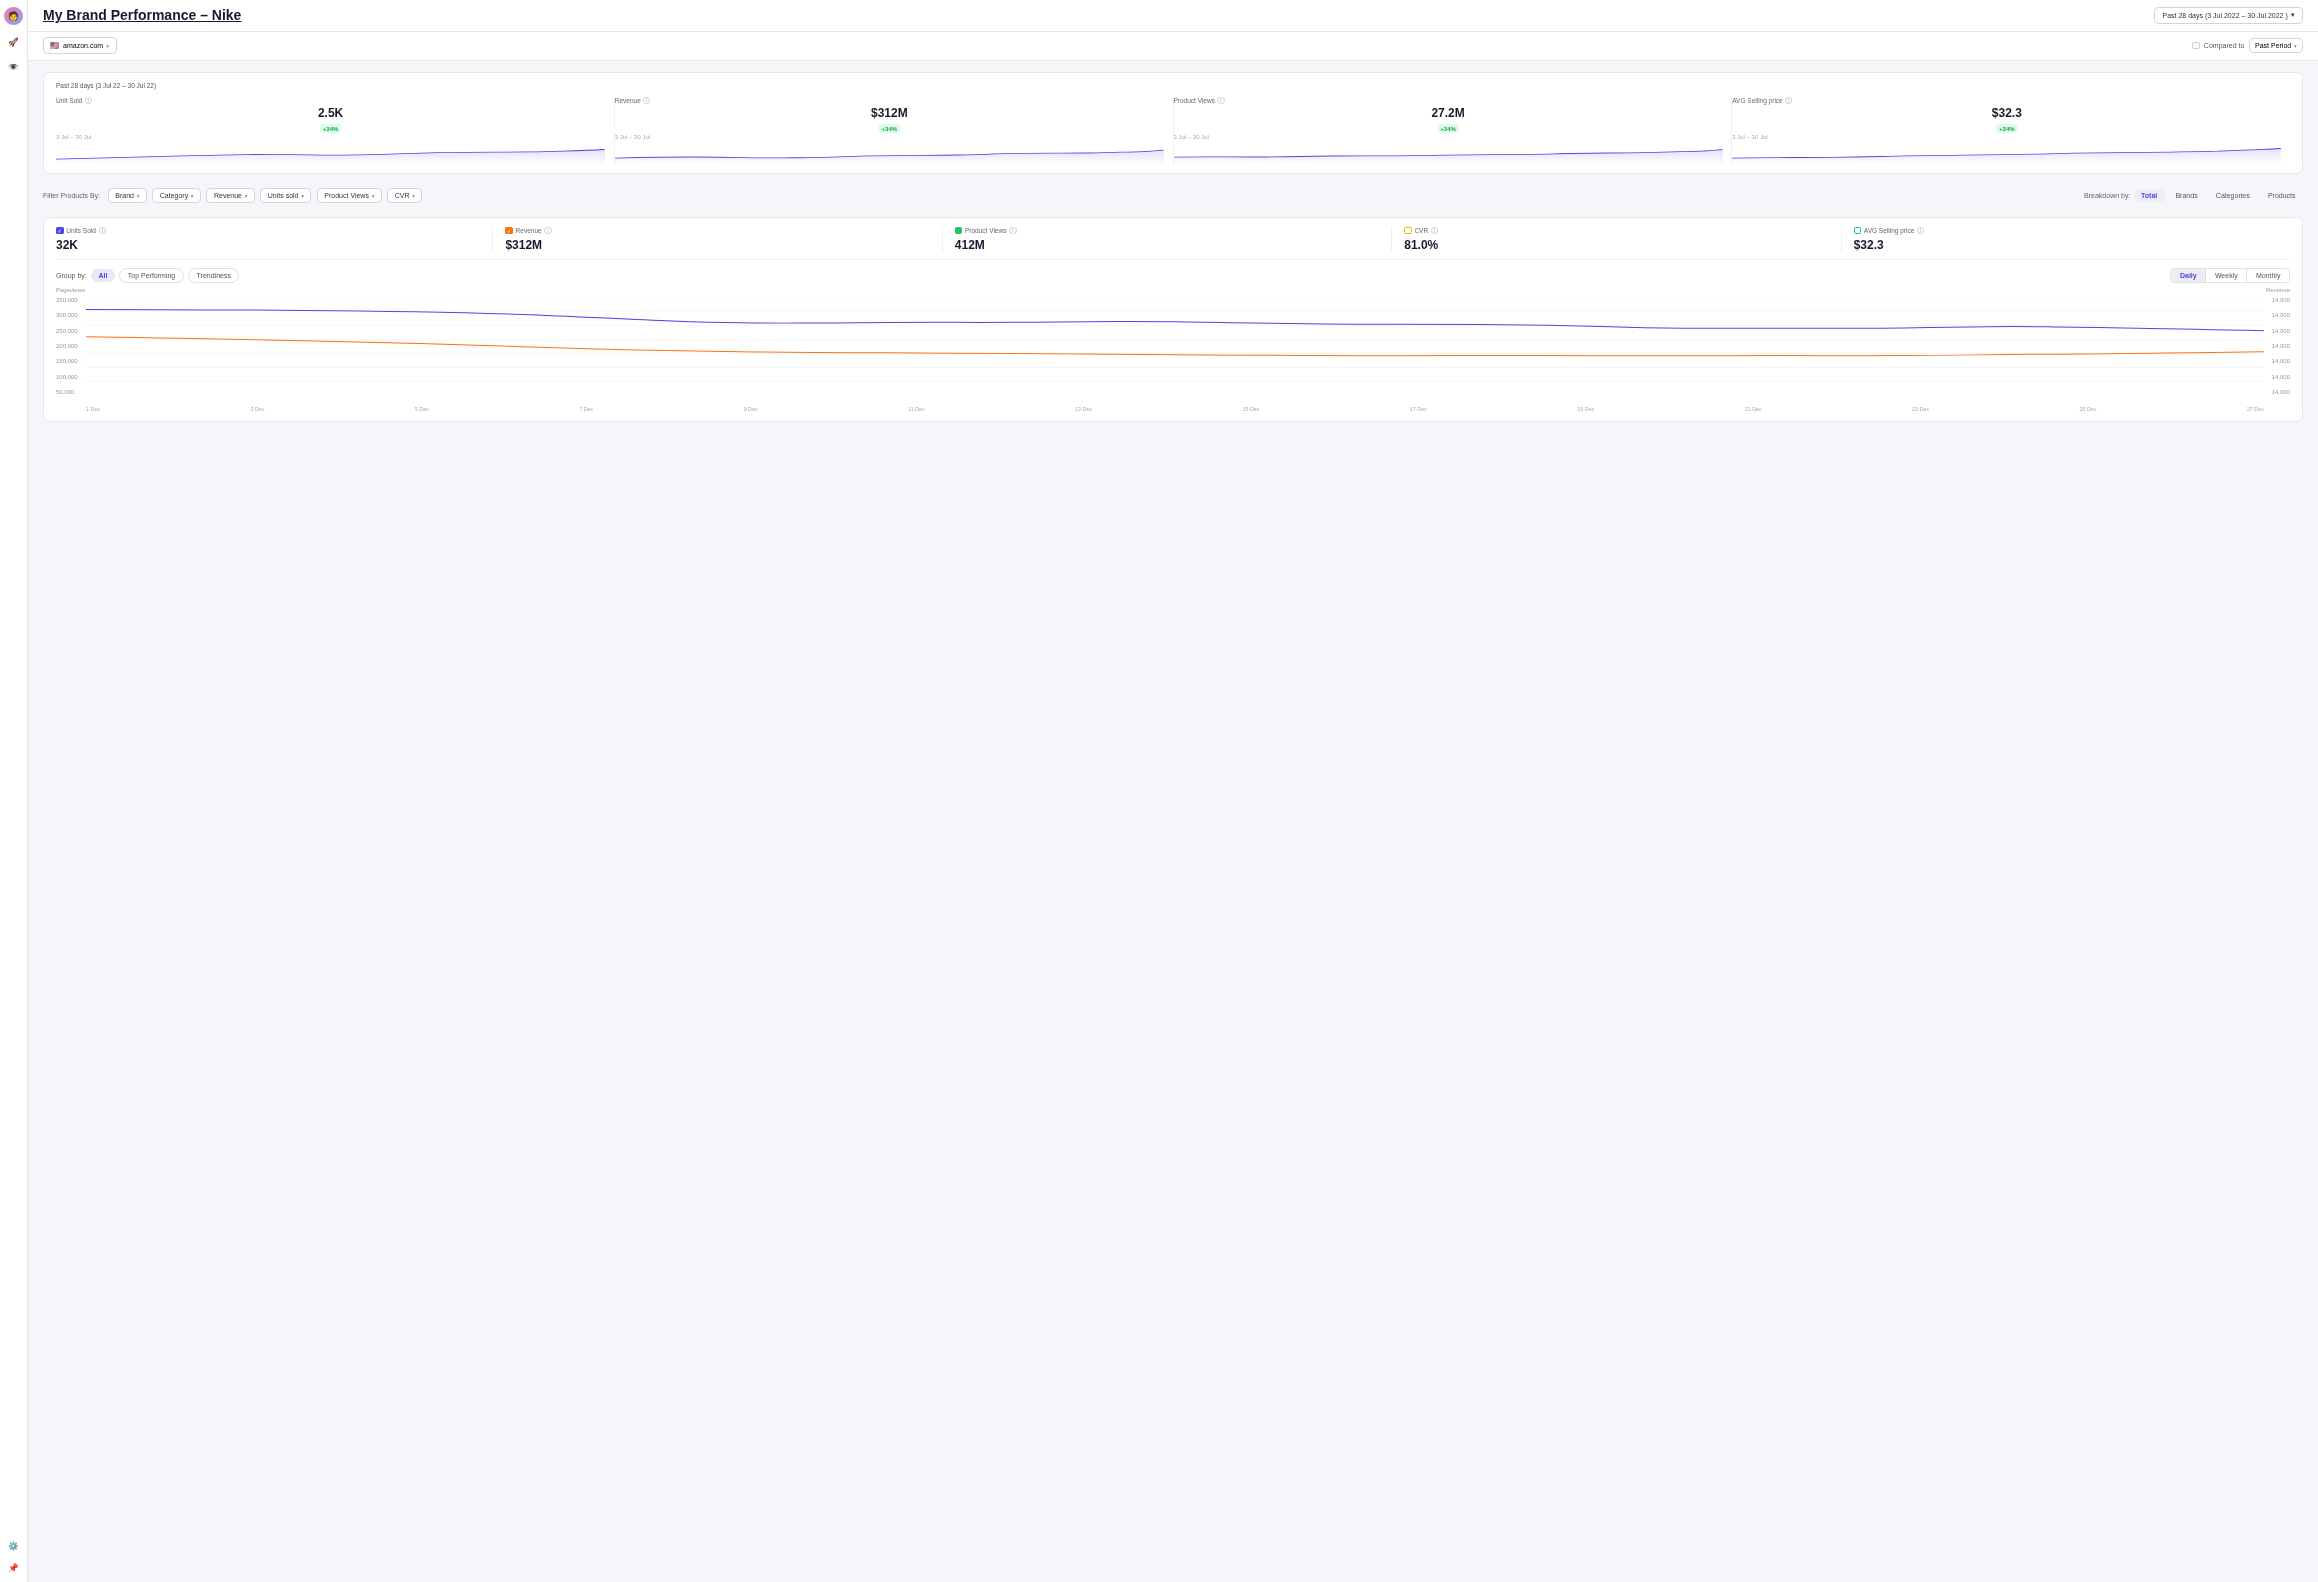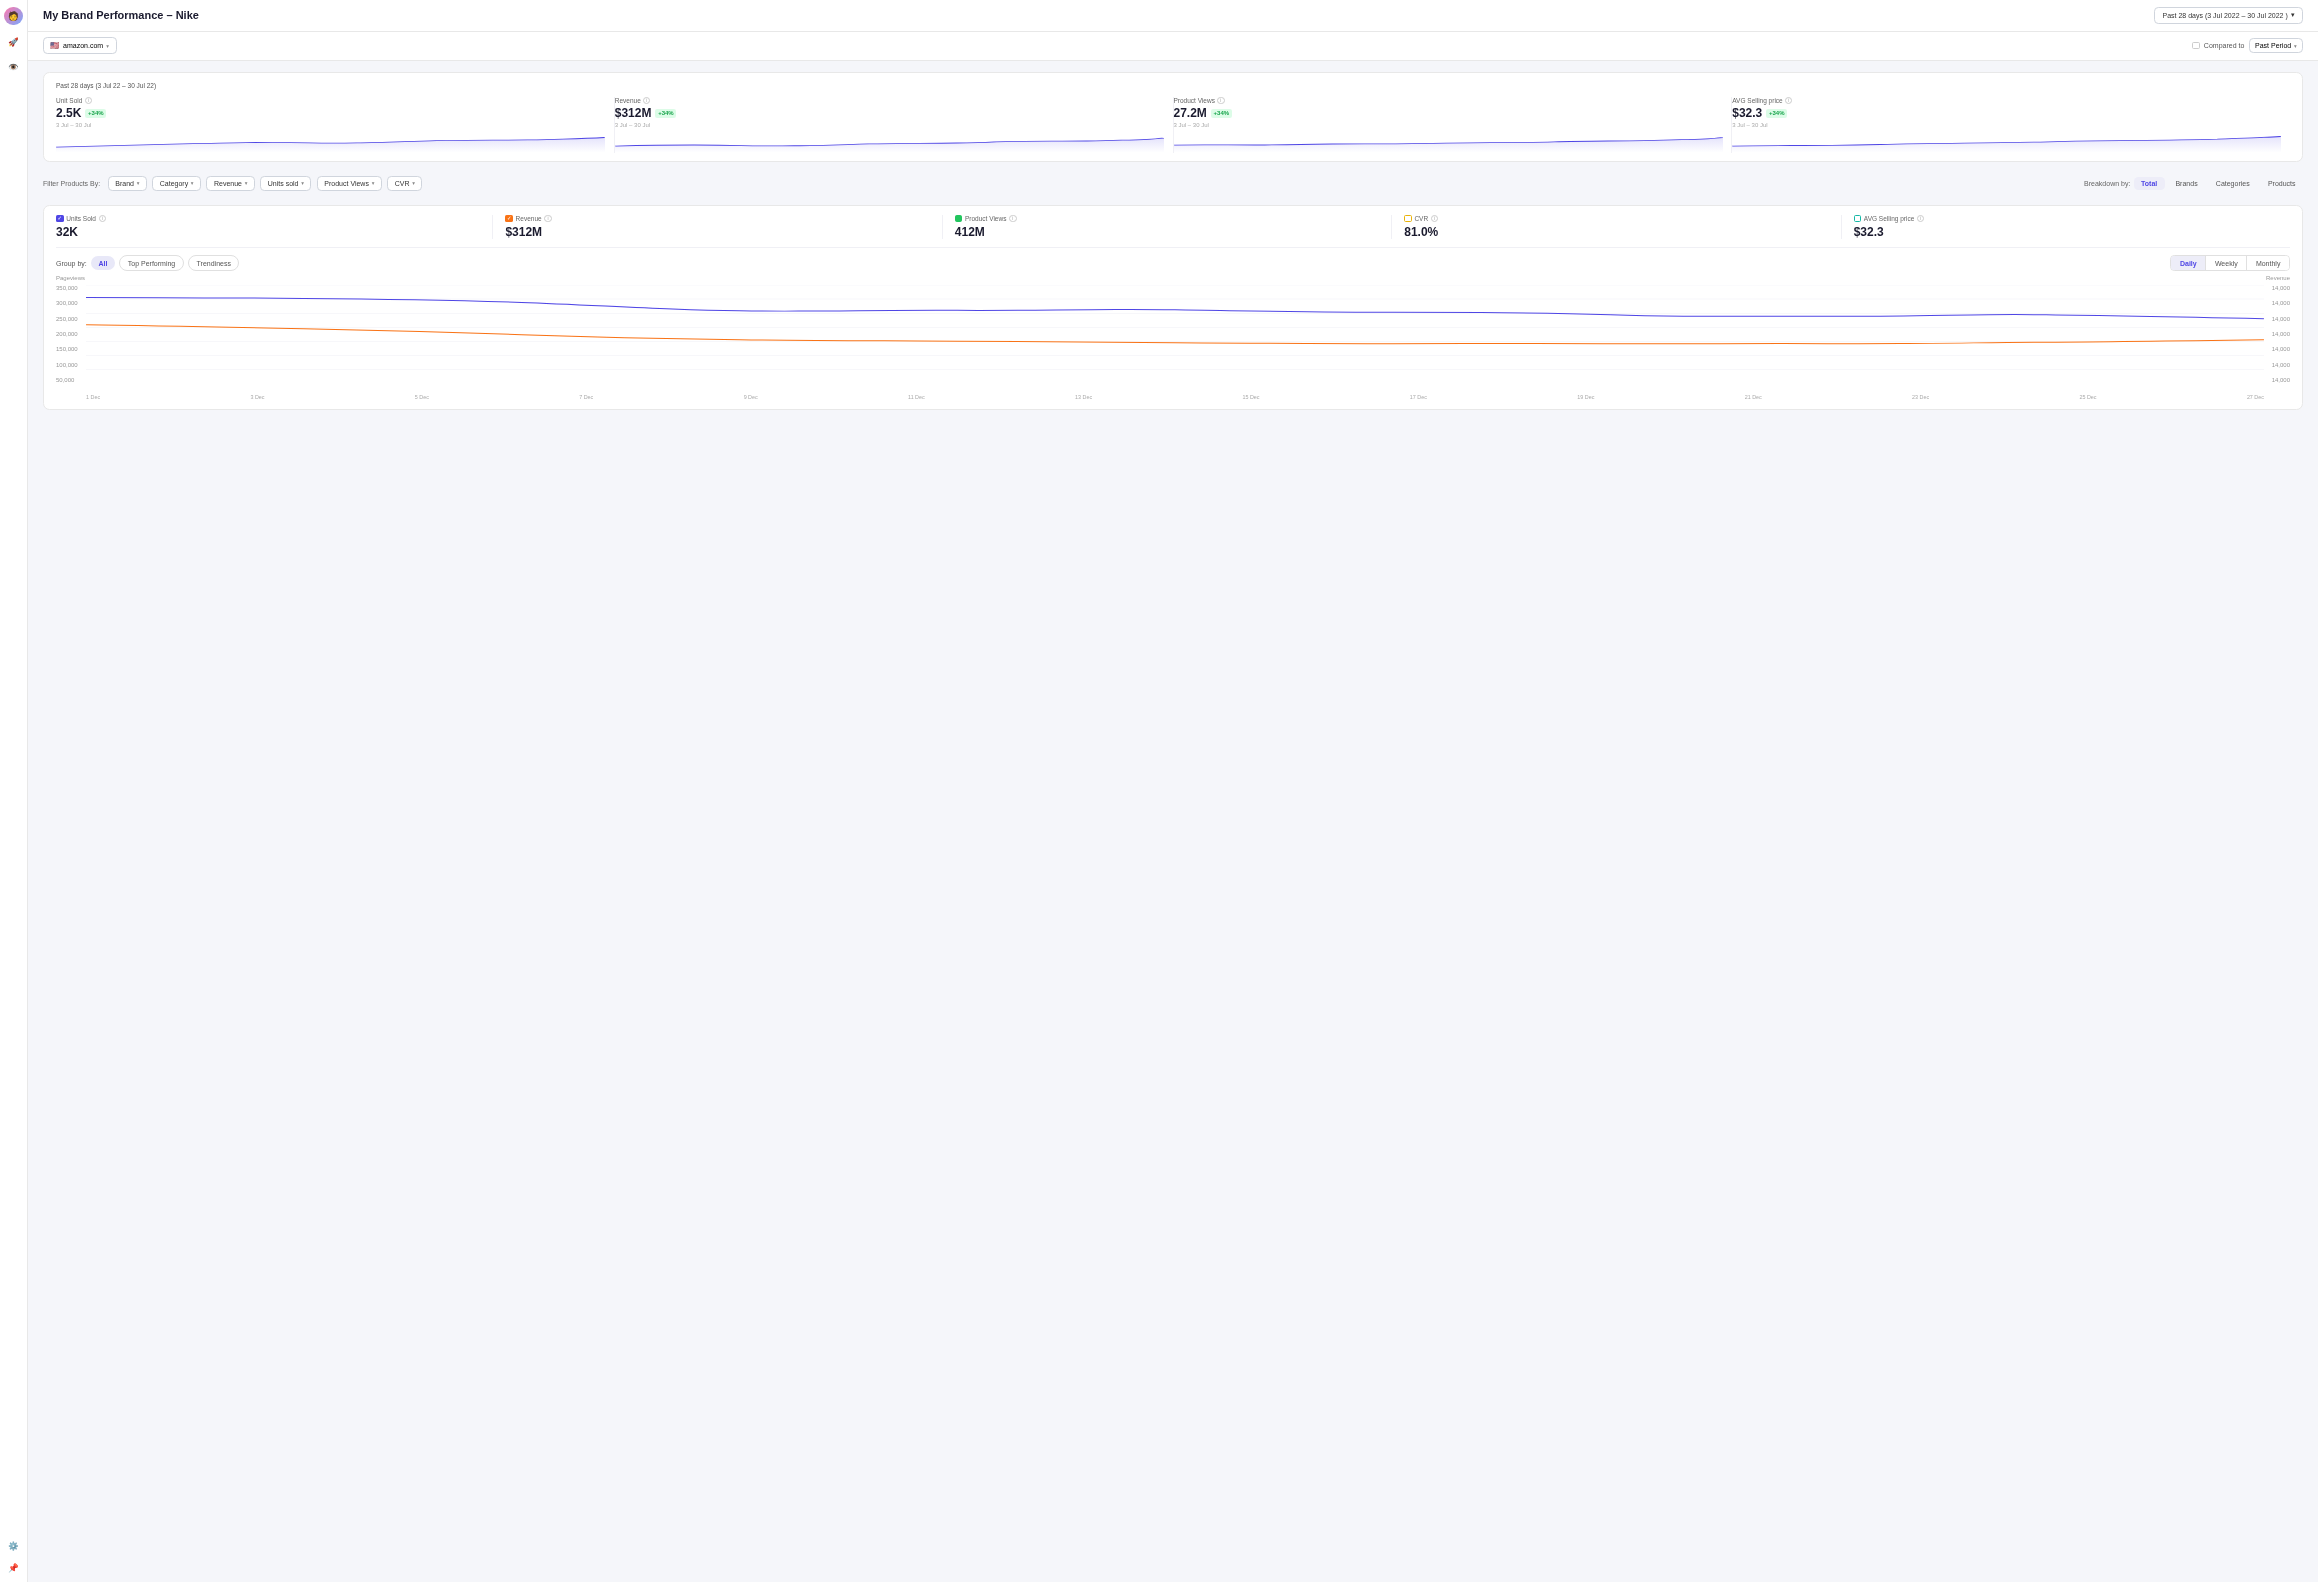--- a/index.html
+++ b/index.html
@@ -4,37 +4,37 @@
   <style>
     * { box-sizing: border-box; margin: 0; padding: 0; }
     body { font-family: -apple-system, BlinkMacSystemFont, 'Segoe UI', sans-serif; background: #f5f6fa; color: #222; font-size: 7px; }
     .app-layout { display: flex; height: 100vh; }
     .sidebar { width: 28px; background: #fff; border-right: 0.5px solid #e8e8e8; display: flex; flex-direction: column; align-items: center; padding: 6.5px 0; gap: 9.7px; }
     .sidebar-avatar { width: 18.3px; height: 18.3px; border-radius: 50%; background: linear-gradient(135deg, #f7a, #7af); display: flex; align-items: center; justify-content: center; font-size: 8.6px; }
     .sidebar-icon { width: 15px; height: 15px; display: flex; align-items: center; justify-content: center; border-radius: 4.3px; cursor: pointer; color: #888; font-size: 8.6px; }
     .sidebar-bottom { margin-top: auto; display: flex; flex-direction: column; gap: 7.5px; align-items: center; }
     .main-content { flex: 1; overflow-y: auto; padding: 0; }
     .top-bar { display: flex; align-items: center; justify-content: space-between; padding: 6.5px 15px; background: #fff; border-bottom: 0.5px solid #e8e8e8; }
-    .page-title { font-size: 11px; font-weight: 600; color: #1a1a2e; }
+    .page-title { font-size: 14px; font-weight: 600; color: #1a1a2e; text-decoration: underline; }
     .top-bar-right { display: flex; align-items: center; gap: 6.5px; }
     .date-picker-btn { display: flex; align-items: center; gap: 3.2px; border: 0.8px solid #d0d5dd; border-radius: 4.3px; padding: 3.8px 7.5px; background: #fff; cursor: pointer; font-size: 7px; color: #333; }
     .sub-bar { display: flex; align-items: center; justify-content: space-between; padding: 5.4px 15px; background: #fff; border-bottom: 0.5px solid #e8e8e8; }
     .marketplace-btn { display: flex; align-items: center; gap: 3.2px; border: 0.8px solid #d0d5dd; border-radius: 4.3px; padding: 3.2px 6.5px; background: #fff; cursor: pointer; font-size: 7px; }
     .compare-row { display: flex; align-items: center; gap: 4.3px; font-size: 7px; color: #555; }
     .compare-checkbox { width: 7.5px; height: 7.5px; border: 0.8px solid #ccc; border-radius: 1.6px; display: inline-block; }
     .period-dropdown { display: flex; align-items: center; gap: 2.7px; border: 0.8px solid #d0d5dd; border-radius: 4.3px; padding: 2.7px 5.4px; background: #fff; cursor: pointer; font-size: 7px; }
     .content-body { padding: 10.8px 15px; display: flex; flex-direction: column; gap: 8.6px; }
     .stats-card { background: #fff; border: 0.5px solid #e8e8e8; border-radius: 6.5px; padding: 9.7px 12px 7.5px; }
     .stats-period-label { font-size: 6.5px; color: #555; margin-bottom: 7.5px; }
     .stats-metrics { display: flex; gap: 0; }
     .metric-item { flex: 1; padding: 0 8.6px 0 0; border-right: 0.5px solid #f0f0f5; }
     .metric-item:first-child { padding-left: 0; }
     .metric-item:last-child { border-right: none; }
     .metric-label { font-size: 6.5px; color: #666; display: flex; align-items: center; gap: 2.2px; margin-bottom: 2.2px; }
-    .metric-value { font-size: 12px; font-weight: 700; color: #1a1a2e; display: flex; align-items: center; gap: 4px; }
+    .metric-value { font-size: 12px; font-weight: 700; color: #1a1a2e; display: flex; align-items: center; gap: 4px; flex-direction: column; }
     .badge-green { font-size: 6px; font-weight: 600; color: #16a34a; background: #dcfce7; border-radius: 2.2px; padding: 1.1px 2.7px; }
     .metric-date { font-size: 6px; color: #aaa; margin: 1.1px 0 3.2px; }
     .mini-chart { height: 21.6px; width: 100%; }
     .filter-row { display: flex; align-items: center; gap: 5.4px; flex-wrap: wrap; padding: 5.4px 0; }
     .filter-label { font-size: 7px; color: #666; margin-right: 2.2px; }
     .filter-btn { display: flex; align-items: center; gap: 2.7px; border: 0.8px solid #d0d5dd; border-radius: 4.3px; padding: 3.2px 6.5px; background: #fff; cursor: pointer; font-size: 7px; color: #333; }
     .breakdown-row { display: flex; align-items: center; gap: 3.2px; margin-left: auto; }
     .breakdown-label { font-size: 7px; color: #666; }
     .breakdown-btn { padding: 3.2px 7.5px; border-radius: 4.3px; border: none; background: none; cursor: pointer; font-size: 7px; color: #555; }
     .breakdown-btn.active { background: #ededf8; color: #4f46e5; font-weight: 600; }

